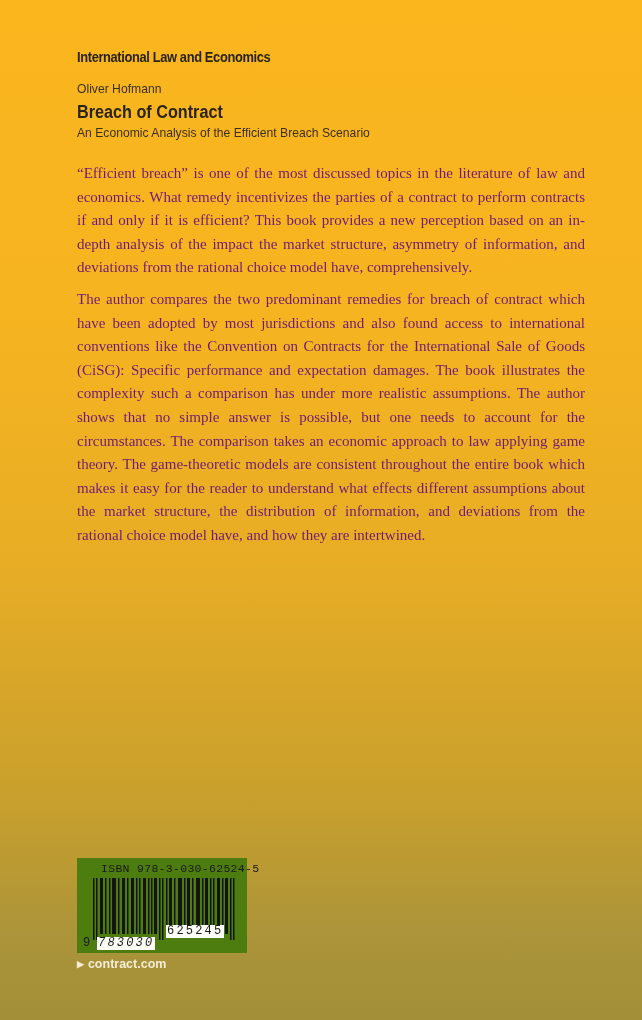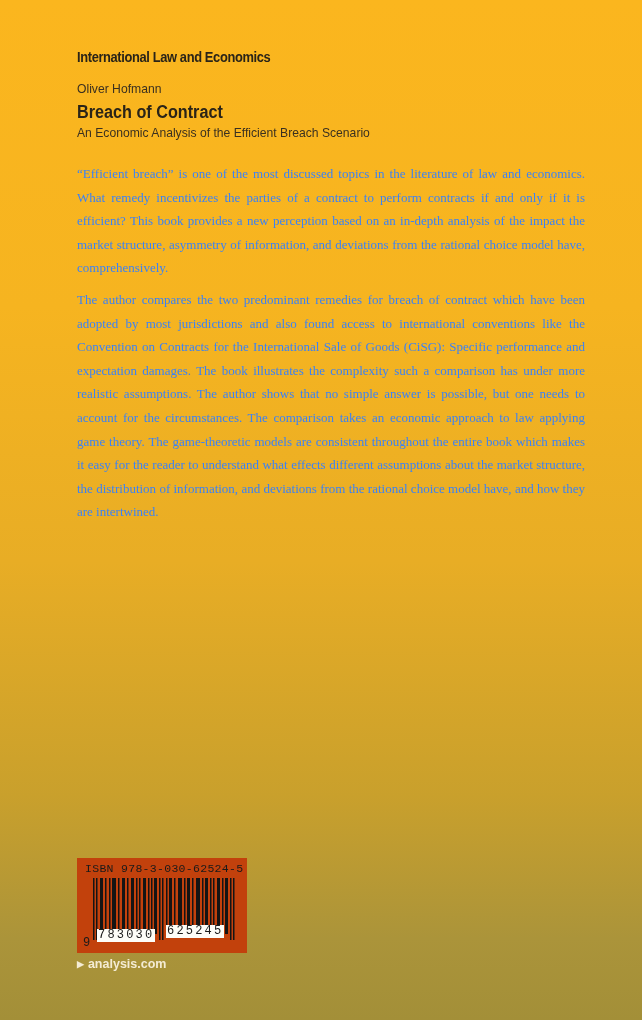--- a/index.html
+++ b/index.html
@@ -24,41 +24,41 @@
   .title {
     font-weight: bold; font-size: 18px; color: #2a2418; margin: 0; line-height: 22px;
     transform: scaleX(0.9); transform-origin: left; white-space: nowrap;
   }
   .subtitle {
     font-size: 13.5px; color: #3a3020; margin: 2px 0 0 0; line-height: 16px;
     transform: scaleX(0.9); transform-origin: left; white-space: nowrap;
   }
   .body-text {
     position: absolute; left: 77px; top: 162px; width: 508px;
-    font-family: "Liberation Serif", serif; font-size: 13px; line-height: 23.6px;
-    color: #3b82f6; text-align: justify;
+    font-family: "Liberation Serif", serif; font-size: 15px; line-height: 23.6px;
+    color: #701a75; text-align: justify;
   }
   .body-text p { margin: 0 0 8px 0; }
   .barcode-box {
     position: absolute; left: 77px; top: 858px; width: 170px; height: 95px;
-    background: #c2410c; box-sizing: border-box; padding: 4px 8px;
+    background: #4d7c0f; box-sizing: border-box; padding: 4px 24px;
   }
   .isbn-label {
     font-family: "Liberation Mono", monospace; font-size: 11.5px; color: #1a1a1a;
     text-align: center; letter-spacing: 0.3px; line-height: 13px; white-space: nowrap;
   }
   .bars { position: absolute; left: 16px; top: 20px; width: 144px; height: 62px; }
   .bars svg { width: 100%; height: 100%; display: block; }
   .digits {
     position: absolute; left: 6px; bottom: 3px; width: 156px;
     font-family: "Liberation Mono", monospace; font-size: 12px; color: #1a1a1a;
     line-height: 13px; white-space: nowrap;
   }
   .digits .first { position: absolute; left: 0; bottom: 0; }
-  .digits .group1 { position: absolute; left: 14px; bottom: 8px; background: #fdfdf8; letter-spacing: 2.2px; padding: 0 1px; }
+  .digits .group1 { position: absolute; left: 14px; bottom: 0; background: #fdfdf8; letter-spacing: 2.2px; padding: 0 1px; font-style: italic; }
   .digits .group2 { position: absolute; left: 83px; bottom: 12px; background: #fdfdf8; letter-spacing: 2.2px; padding: 0 1px; }
   .springer {
     position: absolute; left: 77px; top: 957px;
     font-family: "Liberation Sans", sans-serif; font-weight: bold; font-size: 12.5px;
     color: #f4ecd4; display: flex; align-items: center; gap: 4px;
   }
   .springer .arrow { font-size: 9px; line-height: 12px; }
 </style>
 </head>
 <body>
@@ -120,14 +120,14 @@
   </div>
   <div class="digits">
     <span class="first">9</span>
     <span class="group1">783030</span>
     <span class="group2">625245</span>
   </div>
 </div>
 
 <div class="springer">
   <span class="arrow">▶</span>
-  <span>analysis.com</span>
+  <span>contract.com</span>
 </div>
 
 </body></html>

